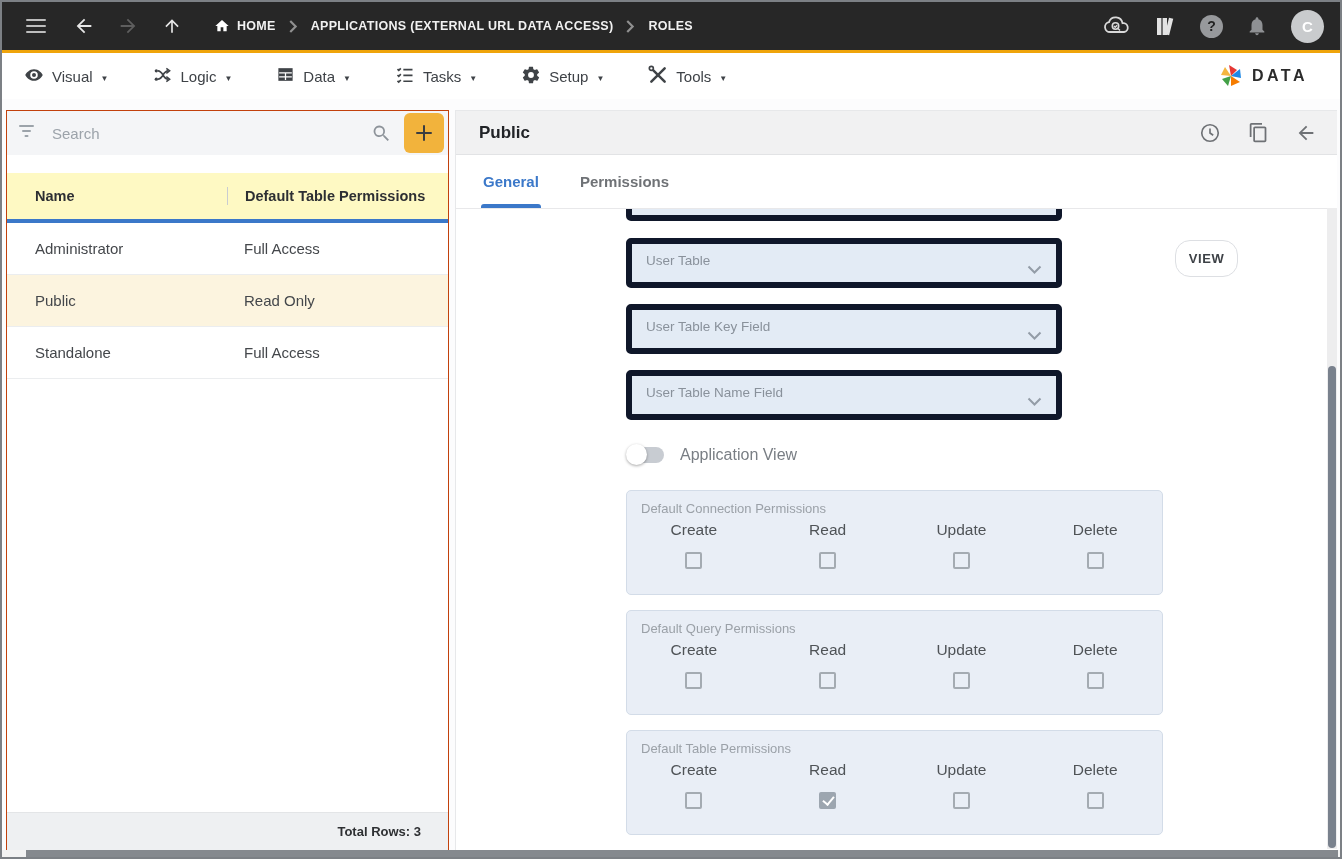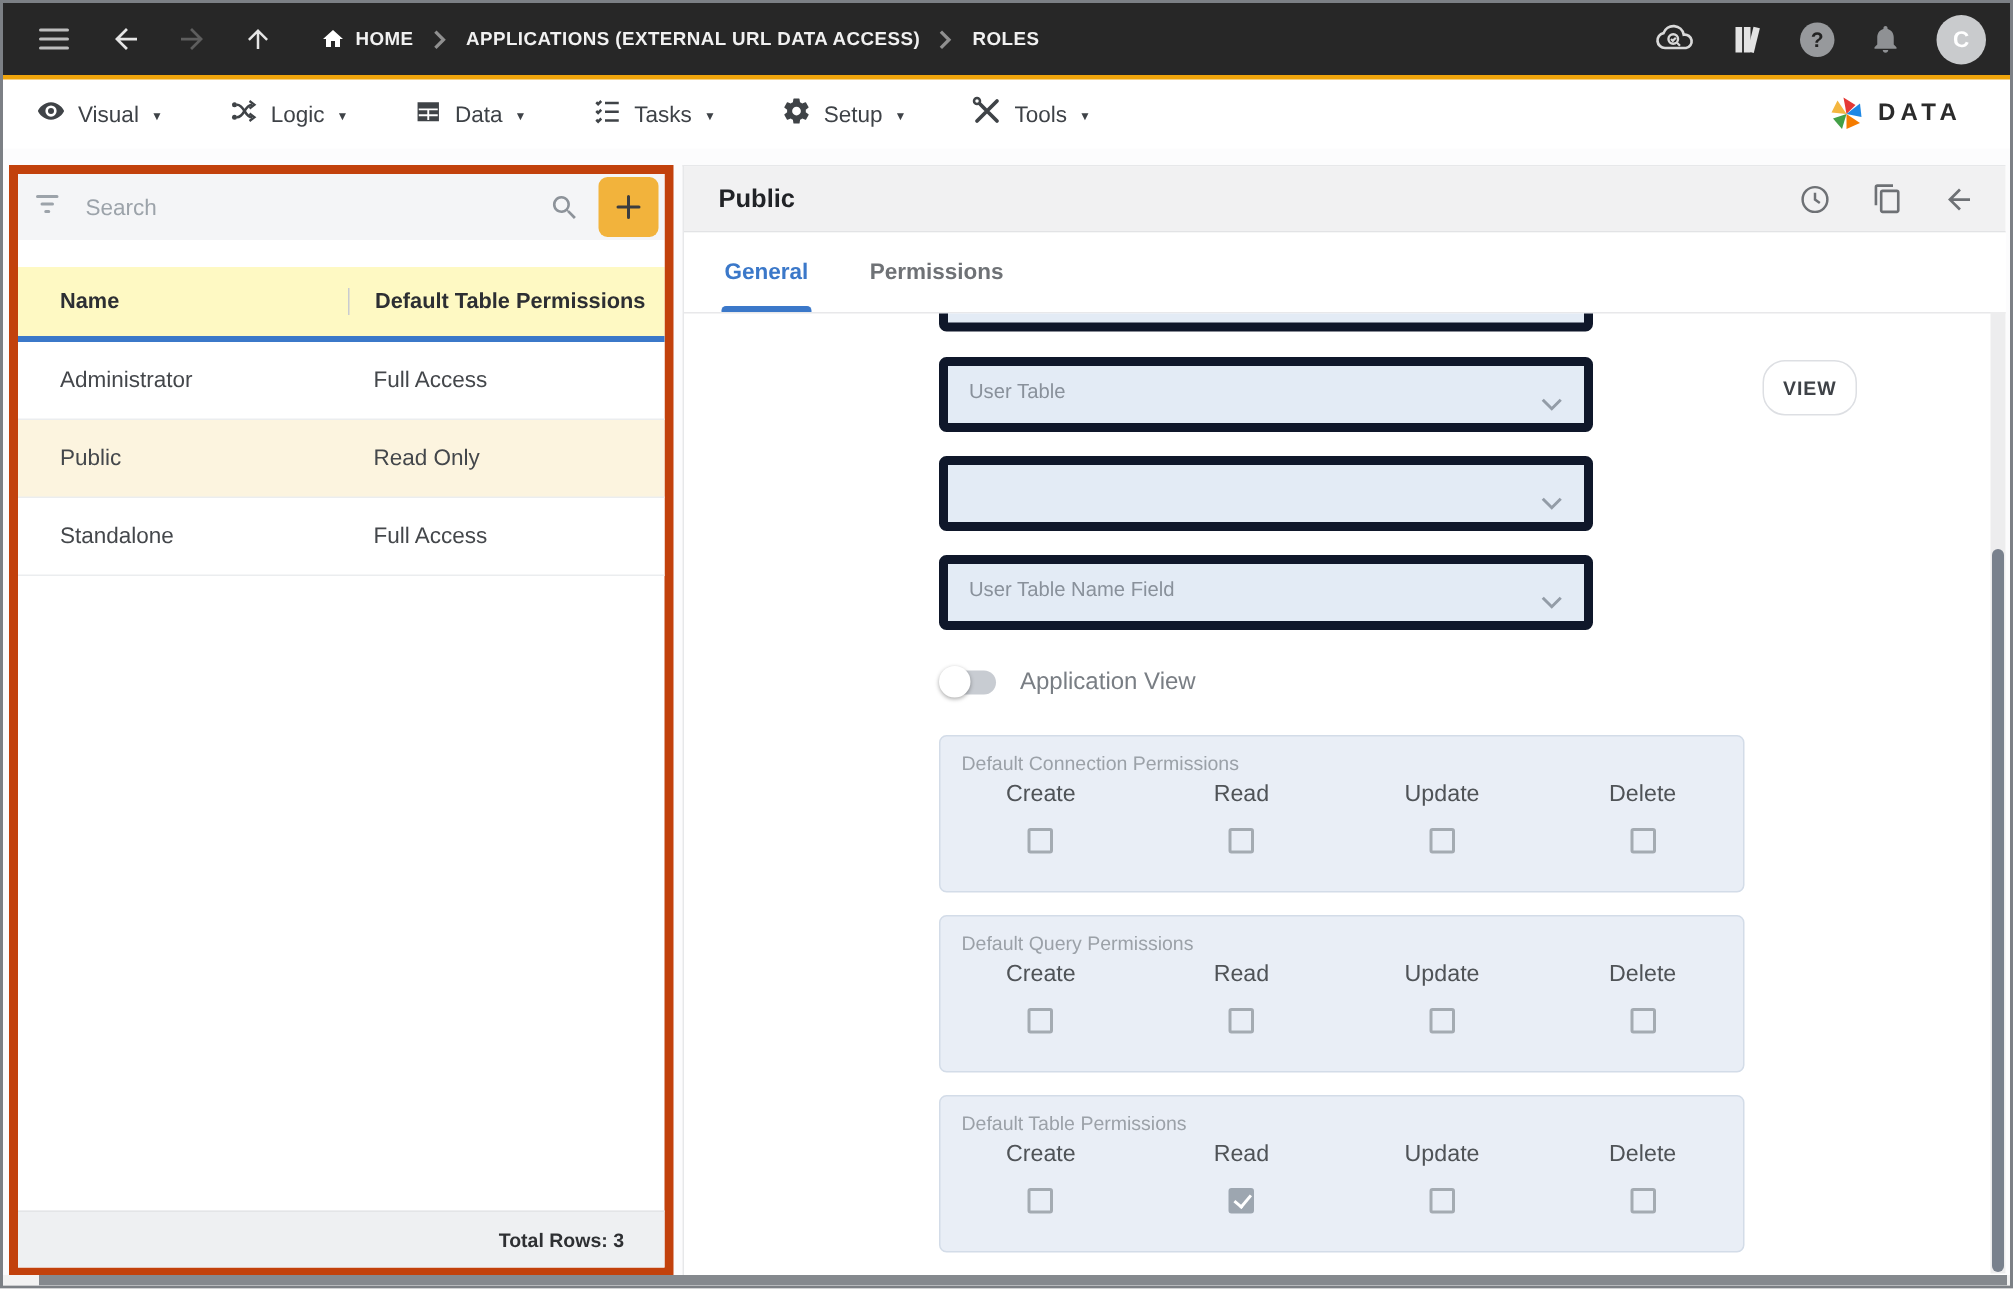--- a/index.html
+++ b/index.html
@@ -30,21 +30,21 @@
   .avatar{width:33px;height:33px;border-radius:50%;background:#C9CBCD;color:#fff;display:flex;align-items:center;justify-content:center;font-size:15px;font-weight:700;cursor:pointer;}
 
   
   .menubar{position:absolute;top:48px;left:0;right:0;height:49px;background:#fff;border-top:3px solid var(--accent-border);display:flex;align-items:center;padding:0 18px 0 22px;}
   .menu-item{display:flex;align-items:center;gap:8px;margin-right:44px;color:#3E4247;font-size:15px;cursor:pointer;}
   .menu-item .caret::after{content:"▼";font-size:8px;color:#3E4247;position:relative;top:-1px;}
   .menubar-logo{margin-left:auto;display:flex;align-items:center;gap:8px;margin-right:14px;}
   .logo-text{font-size:16px;font-weight:700;letter-spacing:3.5px;color:#2B2B2B;}
 
   
-  .left-panel{position:absolute;left:4px;top:108px;width:443px;height:741px;background:#fff;border:6px solid #c2410c;}
+  .left-panel{position:absolute;left:4px;top:108px;width:443px;height:741px;background:#fff;border:1px solid #c2410c;}
   .right-panel{position:absolute;left:453px;top:108px;right:3px;height:741px;background:#fff;border:1px solid #E7E8EA;border-right:none;}
 
   
   .searchbar{height:44px;background:#F4F5F7;display:flex;align-items:center;padding:0 2px 0 12px;}
   .search-input{flex:1;background:transparent;border:none;outline:none;font-family:inherit;font-size:15px;color:#444;margin-left:14px;}
   .search-input::placeholder{color:#9CA3AA;}
   .search-mag{margin-right:12px;display:flex;cursor:pointer;}
   .add-btn{width:40px;height:40px;border-radius:6px;background:var(--accent-yellow);display:flex;align-items:center;justify-content:center;cursor:pointer;margin-right:2px;}
   .list-gap{height:18px;background:#fff;}
   .thead{height:50px;background:#fef9c3;border-bottom:4px solid var(--accent-blue);display:flex;align-items:center;font-size:14.5px;font-weight:700;color:#2D2F33;}
@@ -322,20 +322,21 @@
         <div class="field-label">User Table</div>
         <span class="field-chevron">
           <svg width="15" height="9" viewBox="0 0 15 9">
               <path d="M1.5 1.5L7.5 7.5L13.5 1.5" stroke="#939CA7" stroke-width="2" fill="none"></path>
             </svg>
         </span>
       </div>
       <div class="view-btn">VIEW</div>
 
       <div class="field" style="top:95px;">
+        <div class="field-label">User Table Key Field</div>
         <span class="field-chevron">
           <svg width="15" height="9" viewBox="0 0 15 9">
               <path d="M1.5 1.5L7.5 7.5L13.5 1.5" stroke="#939CA7" stroke-width="2" fill="none"></path>
             </svg>
         </span>
       </div>
 
       <div class="field" style="top:161px;">
         <div class="field-label">User Table Name Field</div>
         <span class="field-chevron">

